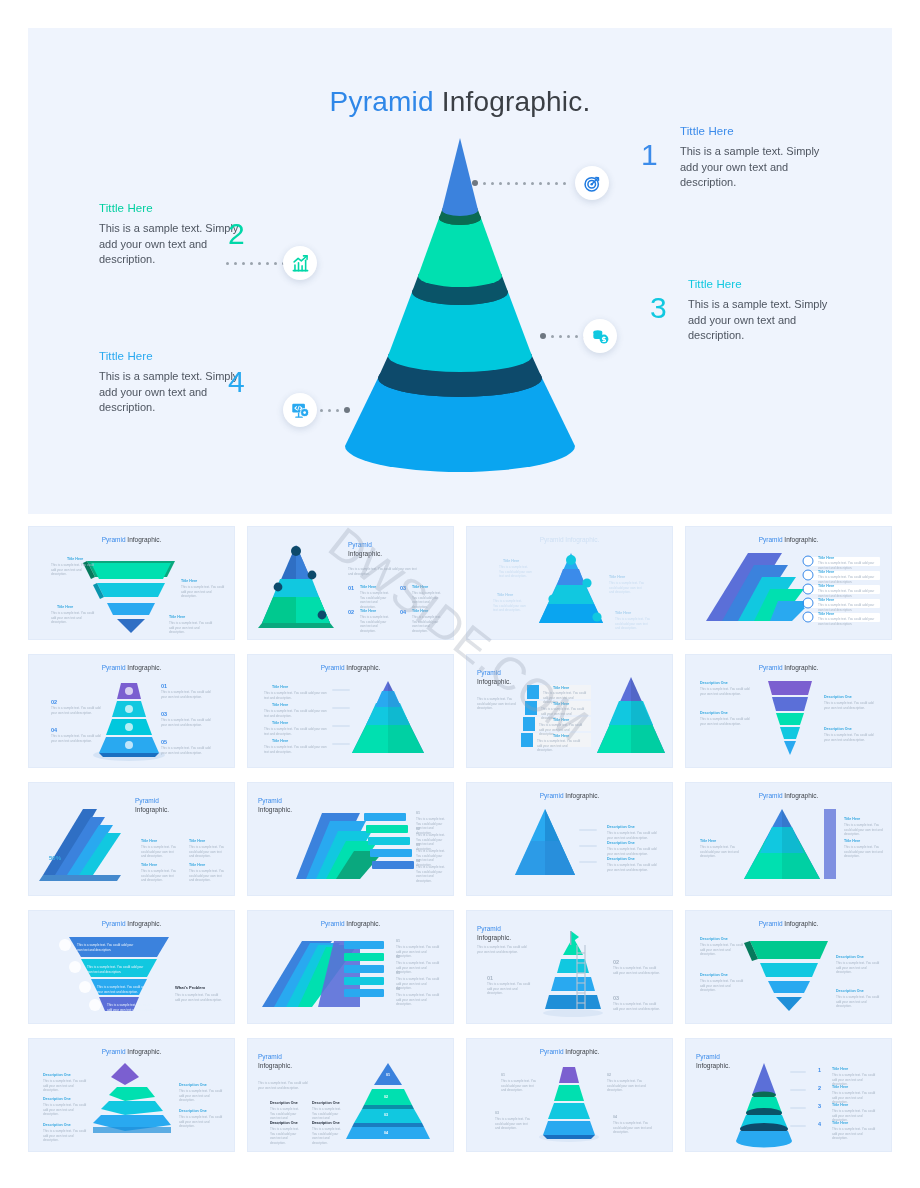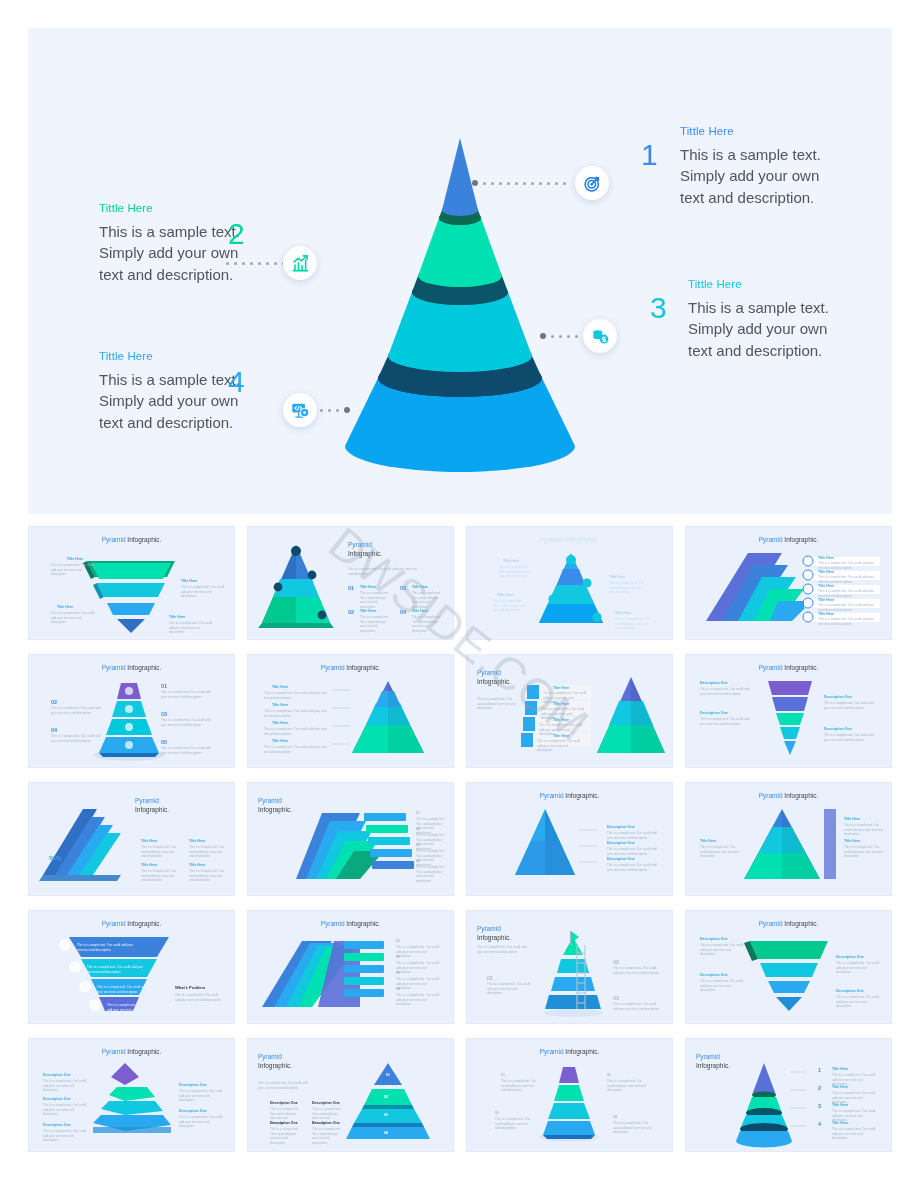--- a/index.html
+++ b/index.html
@@ -37,21 +37,21 @@
   .ibadge {
     position: absolute; width: 34px; height: 34px; border-radius: 50%;
     background: #ffffff; box-shadow: 0 2px 7px rgba(40,70,110,.17);
     display: flex; align-items: center; justify-content: center;
   }
   .ibadge svg { display: block; }
 
   
   .blk { position: absolute; width: 150px; }
   .blk .bt { font-size: 11.5px; font-weight: 400; margin-bottom: 7px; letter-spacing: .1px; }
-  .blk .bd { font-size: 15px; line-height: 1.42; color: #4e5560; margin-top: 7px; }
+  .blk .bd { font-size: 11px; line-height: 1.42; color: #4e5560; margin-top: 7px; }
   .num {
     position: absolute; font-size: 30px; font-weight: 300; line-height: 1;
     font-family: "Liberation Sans", sans-serif;
   }
 
   
   .grid {
     position: absolute; left: 28px; top: 526px;
     width: 864px;
     display: grid;
@@ -88,20 +88,24 @@
     white-space: nowrap; pointer-events: none;
   }
 </style>
 </head>
 <body>
 
 <div id="root">
 
   <div class="hero">
 
+    <div class="hero-title">
+      <span class="accent">Pyramid</span>
+      <span>Infographic.</span>
+    </div>
 
     <div class="pyr">
       <svg viewBox="0 0 320 372" xmlns="http://www.w3.org/2000/svg">
 
         <path d="M 45 330 L 78 262 L 242 262 L 275 330 A 115 26 0 0 1 45 330 Z" fill="#0aa5f0"></path>
         <ellipse cx="160" cy="262" rx="82" ry="19" fill="#0d4a6b"></ellipse>
         <path d="M 78 262 L 88 240 L 232 240 L 242 262 A 82 19 0 0 1 78 262 Z" fill="#0d4a6b"></path>
         <ellipse cx="160" cy="240" rx="72" ry="16" fill="#0d4a6b"></ellipse>
 
         <path d="M 88 240 L 112 176 L 208 176 L 232 240 A 72 16 0 0 1 88 240 Z" fill="#00c8dd"></path>

